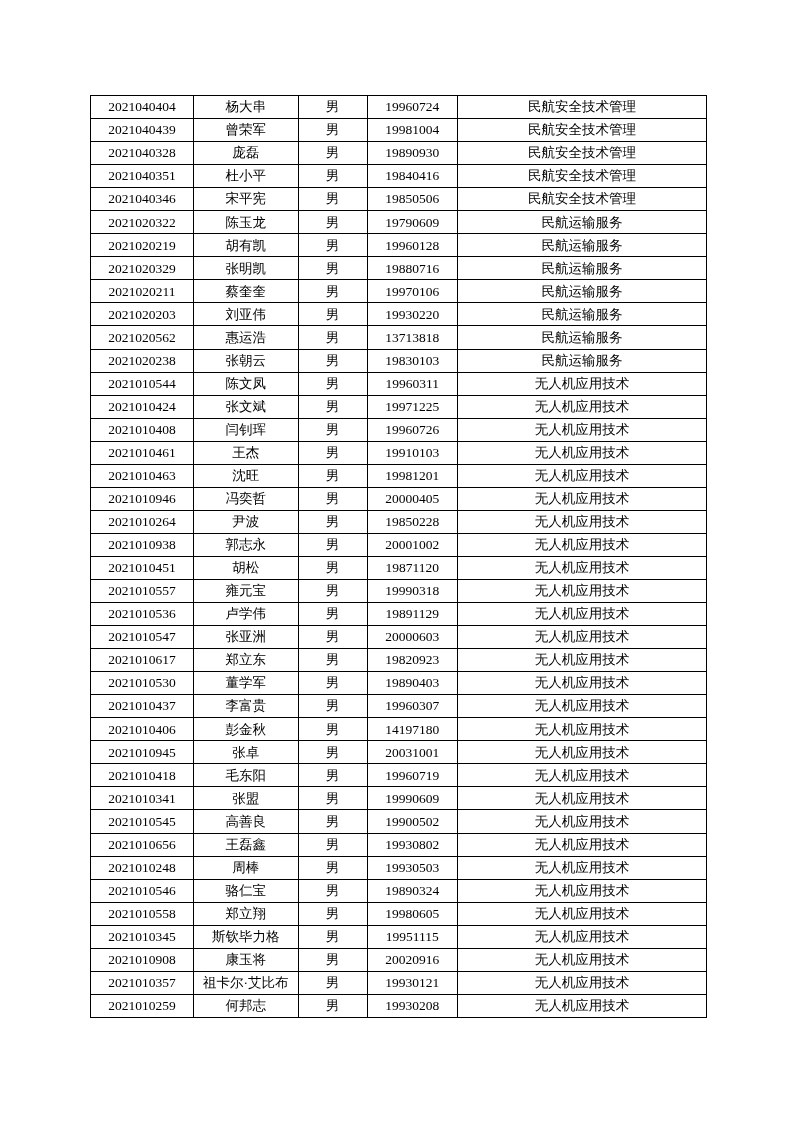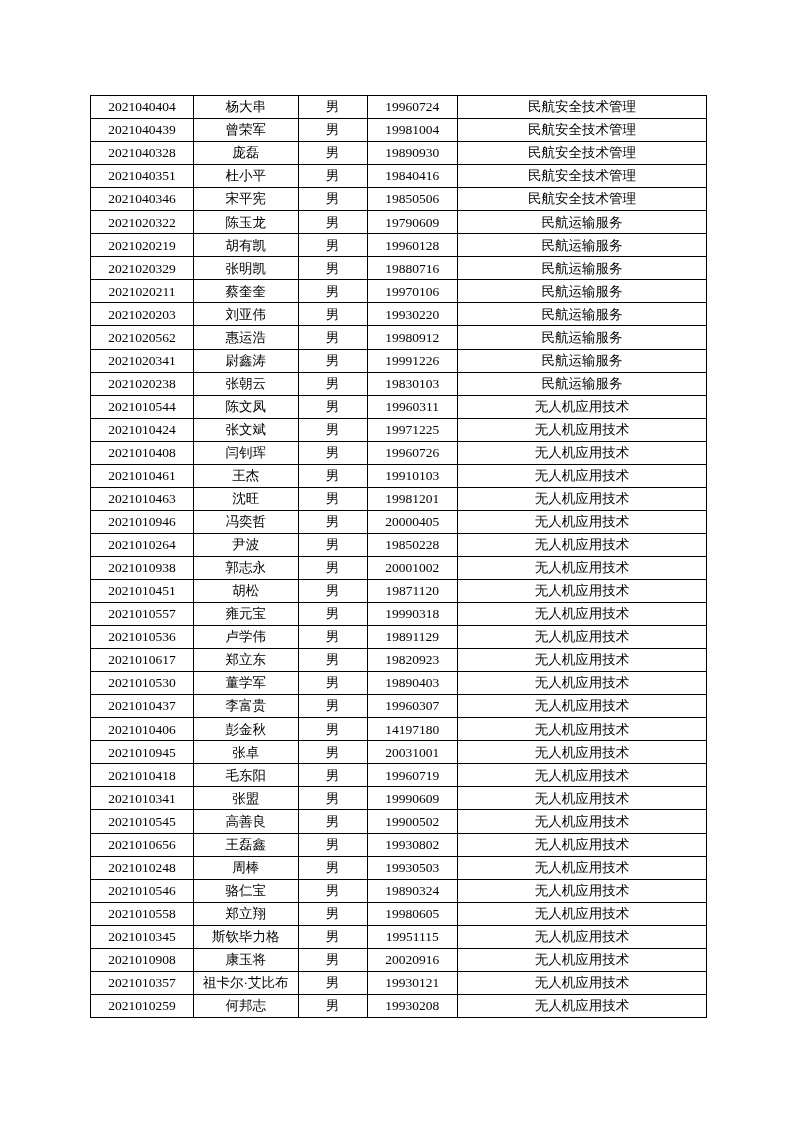--- a/index.html
+++ b/index.html
@@ -123,28 +123,21 @@
           <td>2021020203</td>
           <td>刘亚伟</td>
           <td>男</td>
           <td>19930220</td>
           <td>民航运输服务</td>
         </tr>
         <tr>
           <td>2021020562</td>
           <td>惠运浩</td>
           <td>男</td>
-          <td>19980912</td>
-          <td>民航运输服务</td>
-        </tr>
-        <tr>
-          <td>2021020341</td>
-          <td>尉鑫涛</td>
-          <td>男</td>
-          <td>19991226</td>
+          <td>13713818</td>
           <td>民航运输服务</td>
         </tr>
         <tr>
           <td>2021020238</td>
           <td>张朝云</td>
           <td>男</td>
           <td>19830103</td>
           <td>民航运输服务</td>
         </tr>
         <tr>
@@ -215,20 +208,27 @@
           <td>雍元宝</td>
           <td>男</td>
           <td>19990318</td>
           <td>无人机应用技术</td>
         </tr>
         <tr>
           <td>2021010536</td>
           <td>卢学伟</td>
           <td>男</td>
           <td>19891129</td>
+          <td>无人机应用技术</td>
+        </tr>
+        <tr>
+          <td>2021010547</td>
+          <td>张亚洲</td>
+          <td>男</td>
+          <td>20000603</td>
           <td>无人机应用技术</td>
         </tr>
         <tr>
           <td>2021010617</td>
           <td>郑立东</td>
           <td>男</td>
           <td>19820923</td>
           <td>无人机应用技术</td>
         </tr>
         <tr>

